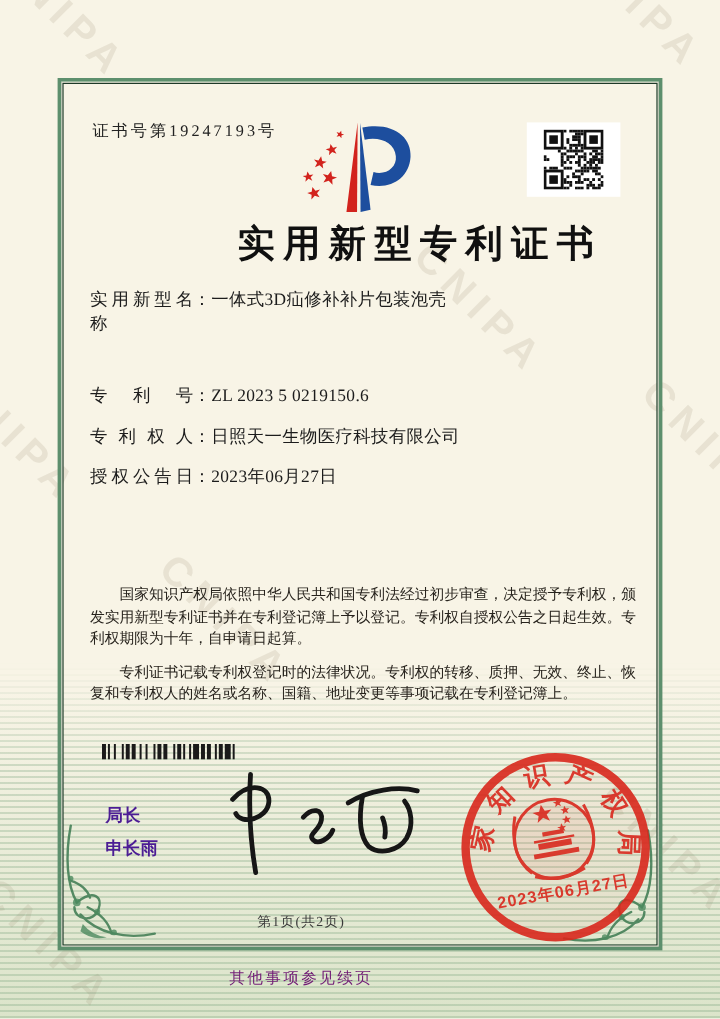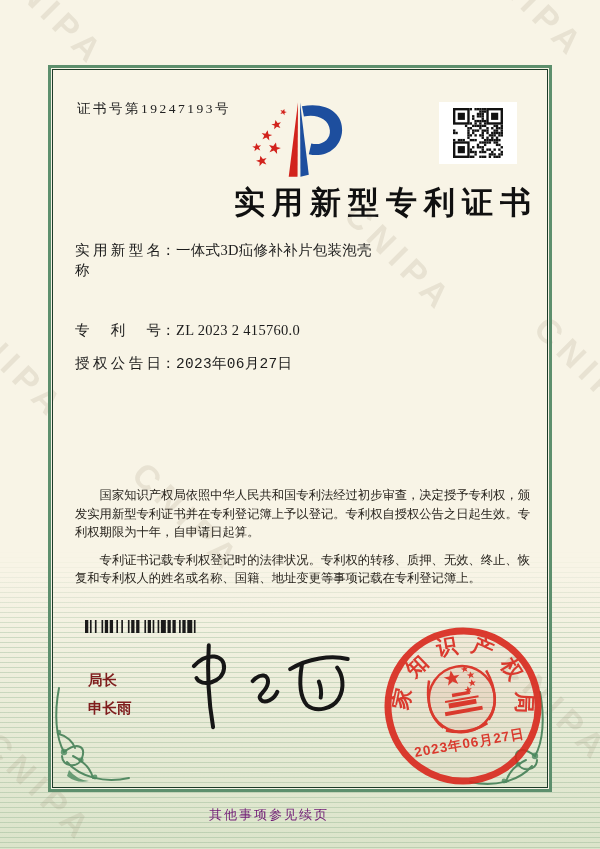--- a/index.html
+++ b/index.html
@@ -17,50 +17,50 @@
   
   .wm{position:absolute;z-index:1;font-family:"Liberation Sans",sans-serif;font-weight:700;
       font-size:34px;letter-spacing:7px;color:rgba(139,128,103,.15);
       transform:rotate(45deg);white-space:nowrap;pointer-events:none;}
 
   
   .frame{position:absolute;left:48px;top:65px;width:498px;height:721px;z-index:2;
          border:3px solid #5d8f6d;
          box-shadow:inset 0 0 0 1px #f6f2e4, inset 0 0 0 2px #1d3a28;}
 
-  .content{position:absolute;left:0;top:0;width:502px;height:849px;z-index:3;padding-left:36px;}
+  .content{position:absolute;left:0;top:0;width:502px;height:849px;z-index:3;}
 
   .cert-no{position:absolute;left:77px;top:100px;font-size:13.5px;letter-spacing:2.5px;color:#222;}
 
   .logo{position:absolute;left:250px;top:98px;width:98px;height:84px;}
 
   .qrbox{position:absolute;left:439px;top:102px;width:78px;height:62px;background:#fff;
          display:flex;align-items:center;justify-content:center;}
 
   .title{position:absolute;left:0;right:0;top:182px;text-align:right;
          font-size:31px;font-weight:700;letter-spacing:7px;color:#101010;}
 
   .fields{position:absolute;left:75px;top:240px;width:465px;font-size:14.5px;line-height:20px;}
   .frow{margin-bottom:14px;}
   .frow.first{margin-bottom:40px;}
   .flabel{display:inline-block;width:86px;text-align:justify;text-align-last:justify;vertical-align:top;}
   .fcolon{display:inline-block;width:15px;vertical-align:top;}
   .fvalue{display:inline-block;vertical-align:top;letter-spacing:.3px;}
   .frow.addr .fvalue{width:352px;line-height:19px;}
-  .frow.duo{display:flex;margin-bottom:0;font-family:Liberation Mono, monospace;}
+  .frow.duo{display:flex;margin-bottom:0;}
   .frow.duo .cell1{width:223px;flex:0 0 auto;}
 
   .body-text{position:absolute;left:75px;top:486px;width:462px;font-size:12.3px;
              line-height:18.5px;color:#27231d;}
   .body-text p{margin:0 0 9px 0;text-indent:2em;}
 
   .barcode{position:absolute;left:85px;top:620px;height:13px;}
 
   .signer{position:absolute;left:88px;top:666px;font-family:"Liberation Sans",sans-serif;
-          font-weight:700;font-size:14.5px;color:#7f1d1d;line-height:28px;}
+          font-weight:700;font-size:14.5px;color:#4c1d95;line-height:28px;}
 
   .signature{position:absolute;left:173px;top:636px;width:205px;height:102px;}
 
   .seal{position:absolute;left:378px;top:621px;width:170px;height:170px;z-index:4;
         mix-blend-mode:multiply;}
 
   .ornament{position:absolute;width:96px;height:102px;z-index:1;}
   .ornament.left{left:51px;top:686px;}
   .ornament.right{left:452px;top:690px;transform:scaleX(-1);}
 
@@ -294,21 +294,24 @@
         </svg>
     </div>
 
     <div class="title">实用新型专利证书</div>
 
     <div class="fields">
       <div class="frow first">
         <span class="flabel">实用新型名称</span><span class="fcolon">：</span><span class="fvalue">一体式3D疝修补补片包装泡壳</span>
       </div>
       <div class="frow">
-        <span class="flabel">专利号</span><span class="fcolon">：</span><span class="fvalue">ZL 2023 2 415760.0</span>
+        <span class="flabel">专利号</span><span class="fcolon">：</span><span class="fvalue">ZL 2023 5 0219150.6</span>
+      </div>
+      <div class="frow">
+        <span class="flabel">专利权人</span><span class="fcolon">：</span><span class="fvalue">日照天一生物医疗科技有限公司</span>
       </div>
       <div class="frow duo">
         <span class="cell1">
           <span class="flabel">授权公告日</span><span class="fcolon">：</span><span class="fvalue">2023年06月27日</span>
         </span>
       </div>
     </div>
 
     <div class="body-text">
       <p>国家知识产权局依照中华人民共和国专利法经过初步审查，决定授予专利权，颁发实用新型专利证书并在专利登记簿上予以登记。专利权自授权公告之日起生效。专利权期限为十年，自申请日起算。</p>
@@ -380,15 +383,16 @@
           <path d="M114,54 C121,74 119,92 108,103" fill="none" stroke-width="2.5"></path>
           <path d="M64,106 C78,112 92,112 106,106" fill="none" stroke-width="3"></path>
         </g>
         <text x="85" y="127" text-anchor="middle" font-size="13.5" font-weight="700" fill="#d9271c" letter-spacing="1" font-family="Liberation Sans, sans-serif">2023年06月27日</text>
       </g>
       <defs>
         <path id="star2" d="M0,-10 L2.94,-3.09 10,-3.09 4.28,1.18 6.47,8.09 0,3.82 -6.47,8.09 -4.28,1.18 -10,-3.09 -2.94,-3.09 Z"></path>
       </defs>
     </svg>
 
+    <div class="pagination">第1页(共2页)</div>
     <div class="continuation">其他事项参见续页</div>
   </div>
 </div>
 
 </body></html>

